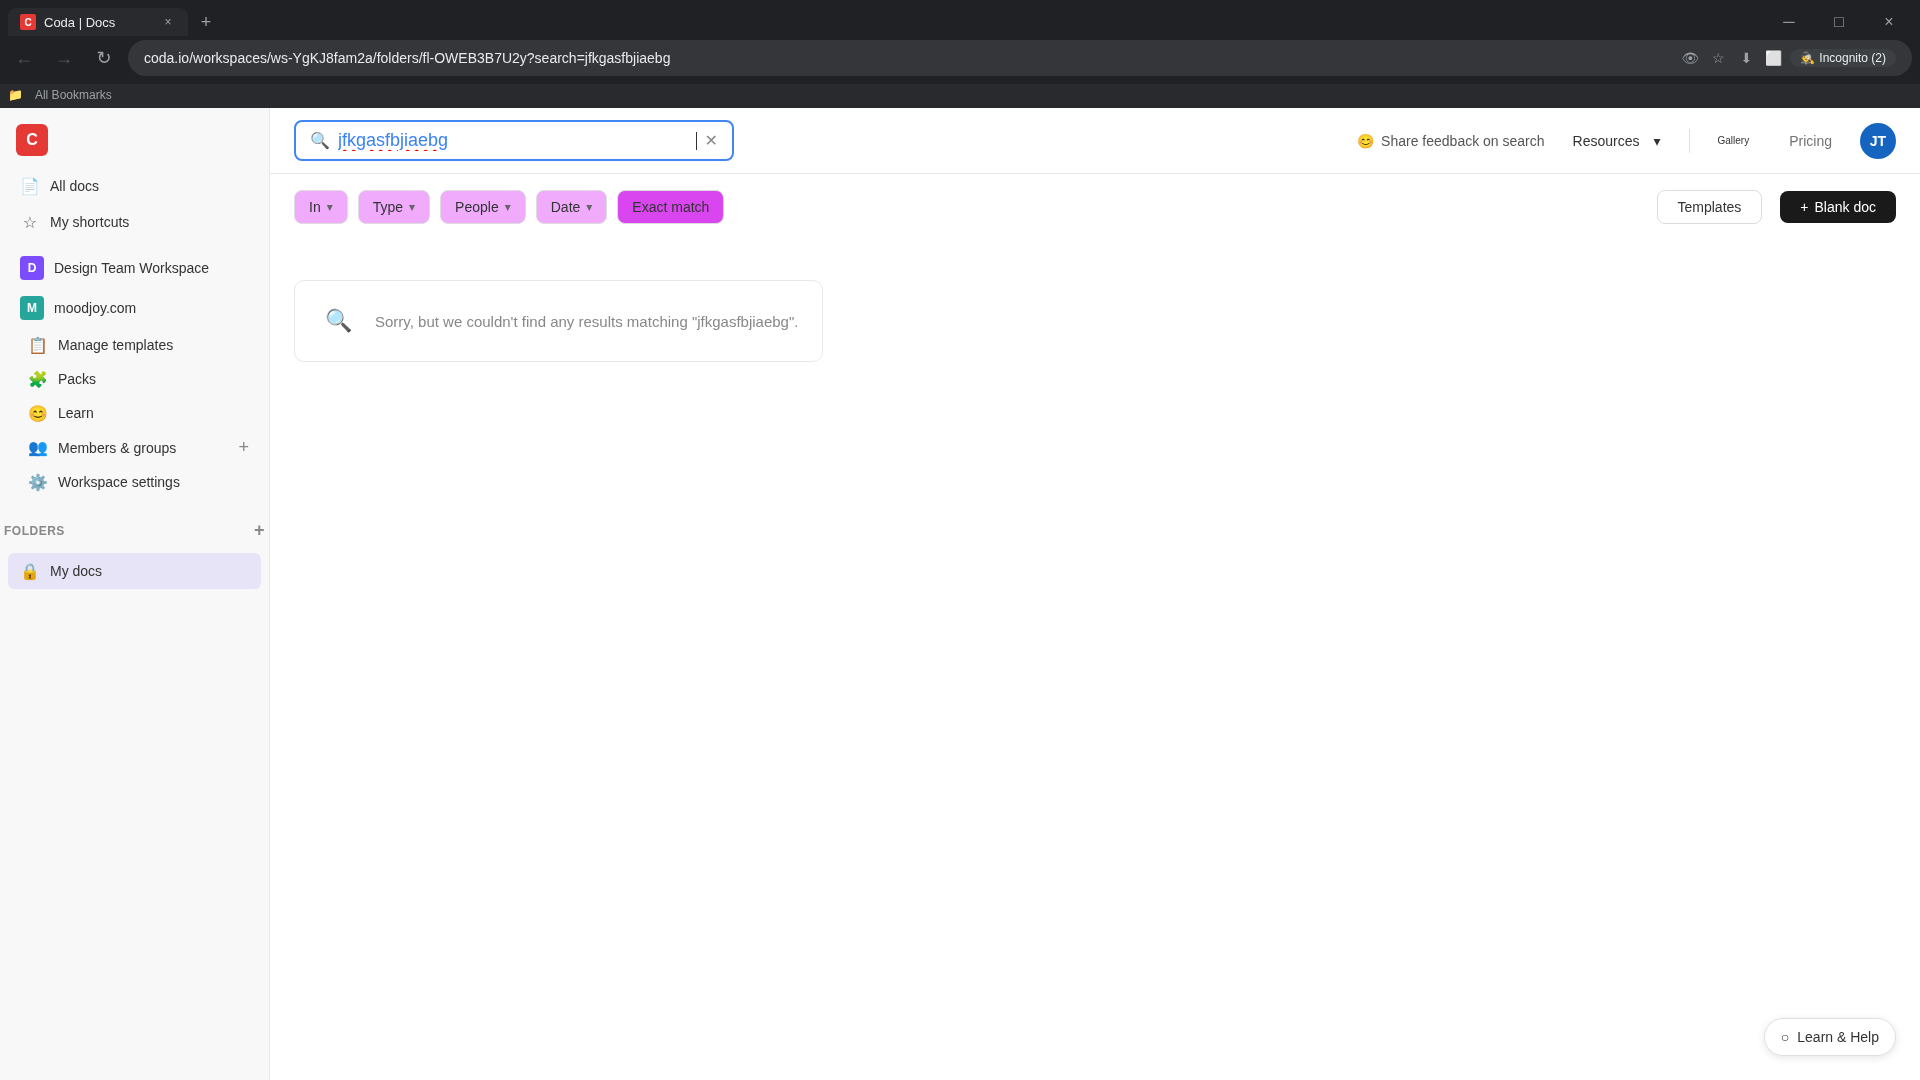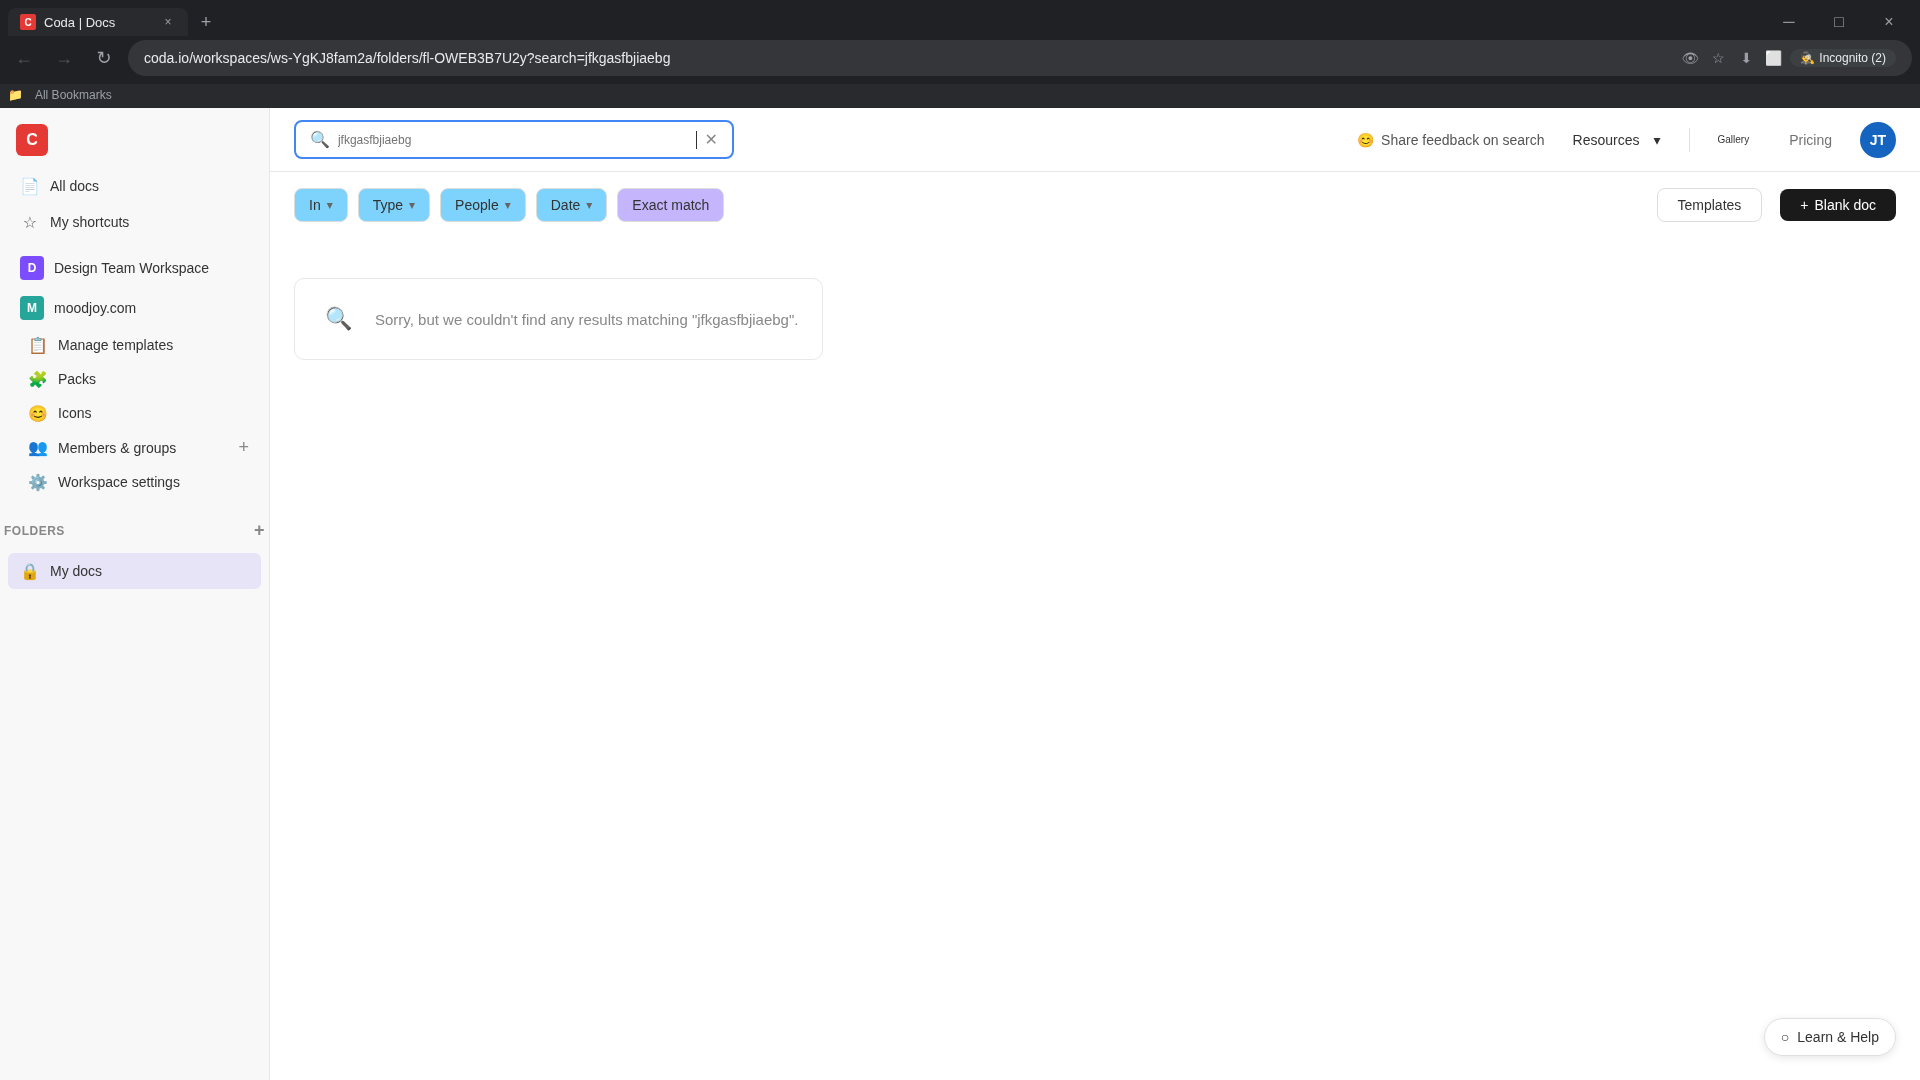--- a/index.html
+++ b/index.html
@@ -57,38 +57,38 @@
     .more-options-label { font-size: 14px; color: #333; }
     .more-options-dots { font-size: 18px; color: #888; }
 
     
     .main { flex: 1; display: flex; flex-direction: column; overflow: hidden; }
 
     
     .app-header { padding: 12px 24px; display: flex; align-items: center; justify-content: space-between; border-bottom: 1px solid #e8e8e8; flex-shrink: 0; }
     .search-box { display: flex; align-items: center; gap: 8px; border: 2px solid #4285f4; border-radius: 8px; padding: 8px 14px; width: 440px; background: white; }
     .search-icon-main { color: #888; font-size: 16px; }
-    .search-input { border: none; outline: none; font-size: 12px; flex: 1; color: #737373; }
+    .search-input { border: none; outline: none; font-size: 18px; flex: 1; color: #3b82f6; }
     .search-clear { color: #888; cursor: pointer; font-size: 16px; }
     .cursor-indicator { width: 1px; height: 18px; background: #333; display: inline-block; }
 
     .header-right { display: flex; align-items: center; gap: 16px; }
     .feedback-link { display: flex; align-items: center; gap: 6px; color: #555; font-size: 14px; cursor: pointer; }
     .resources-btn { display: flex; align-items: center; gap: 14px; font-size: 14px; color: #333; cursor: pointer; padding: 6px 12px; border-radius: 6px; }
     .header-divider { width: 1px; height: 24px; background: #e0e0e0; }
     .gallery-link { font-size: 10px; color: #333; cursor: pointer; padding: 6px 12px; border-radius: 6px; }
     .pricing-link { font-size: 14px; color: #737373; cursor: pointer; padding: 6px 12px; border-radius: 6px; }
     .avatar { width: 36px; height: 36px; border-radius: 50%; background: #1565c0; color: white; display: flex; align-items: center; justify-content: center; font-size: 14px; font-weight: 600; cursor: pointer; }
 
     
     .filters-bar { padding: 16px 24px; display: flex; align-items: center; justify-content: space-between; flex-shrink: 0; }
     .filters-left { display: flex; align-items: center; gap: 10px; }
-    .filter-btn { display: flex; align-items: center; gap: 6px; padding: 8px 14px; border: 1px solid #ddd; border-radius: 8px; cursor: pointer; font-size: 14px; color: #333; background: #7dd3fc; }
+    .filter-btn { display: flex; align-items: center; gap: 6px; padding: 8px 14px; border: 1px solid #ddd; border-radius: 8px; cursor: pointer; font-size: 14px; color: #333; background: #f0abfc; }
     .filter-btn .chevron { font-size: 12px; color: #666; }
-    .exact-match-btn { display: flex; align-items: center; padding: 8px 14px; border: 1px solid #ddd; border-radius: 8px; cursor: pointer; font-size: 14px; color: #333; background: #c4b5fd; }
+    .exact-match-btn { display: flex; align-items: center; padding: 8px 14px; border: 1px solid #ddd; border-radius: 8px; cursor: pointer; font-size: 14px; color: #333; background: #d946ef; }
 
     .filters-right { display: flex; align-items: center; gap: 18px; }
     .templates-btn { padding: 8px 20px; border: 1px solid #ddd; border-radius: 8px; cursor: pointer; font-size: 14px; color: #333; background: white; font-weight: 500; }
     .blank-doc-btn { display: flex; align-items: center; gap: 6px; padding: 8px 20px; border-radius: 8px; cursor: pointer; font-size: 14px; color: white; background: #1a1a1a; font-weight: 500; border: none; }
 
     
     .no-results { flex: 1; display: flex; align-items: flex-start; justify-content: flex-start; padding: 40px 24px; }
     .no-results-card { display: flex; align-items: center; gap: 16px; padding: 20px 24px; border: 1px solid #e8e8e8; border-radius: 10px; background: white; max-width: 600px; }
     .no-results-icon { width: 40px; height: 40px; display: flex; align-items: center; justify-content: center; font-size: 22px; color: #bbb; flex-shrink: 0; }
     .no-results-text { font-size: 15px; color: #888; }
@@ -168,21 +168,21 @@
         <div class="sub-item">
           <span class="sidebar-icon">📋</span>
           <span>Manage templates</span>
         </div>
         <div class="sub-item">
           <span class="sidebar-icon">🧩</span>
           <span>Packs</span>
         </div>
         <div class="sub-item">
           <span class="sidebar-icon">😊</span>
-          <span>Icons</span>
+          <span>Learn</span>
         </div>
         <div class="sub-item">
           <span class="sidebar-icon">👥</span>
           <span>Members &amp; groups</span>
           <span style="margin-left:auto;color:#888;font-size:18px;">+</span>
         </div>
         <div class="sub-item">
           <span class="sidebar-icon">⚙️</span>
           <span>Workspace settings</span>
         </div>

